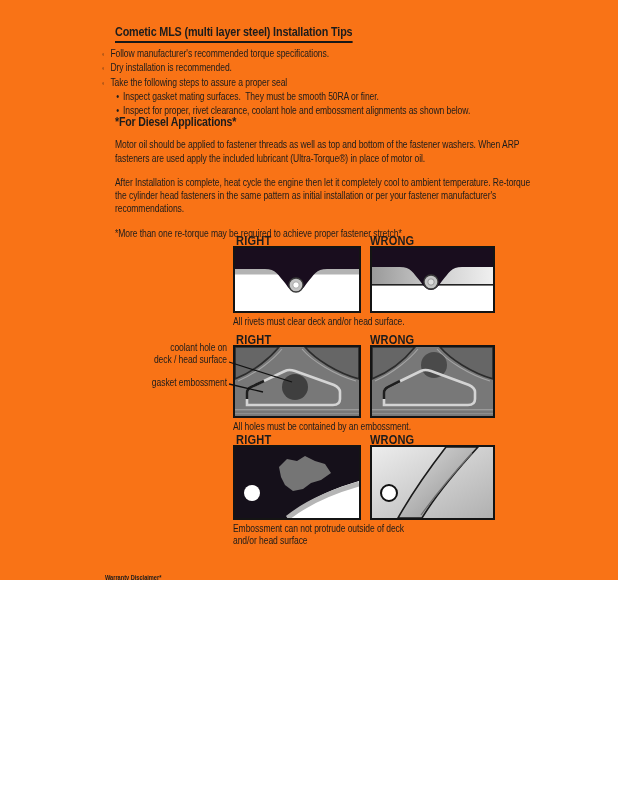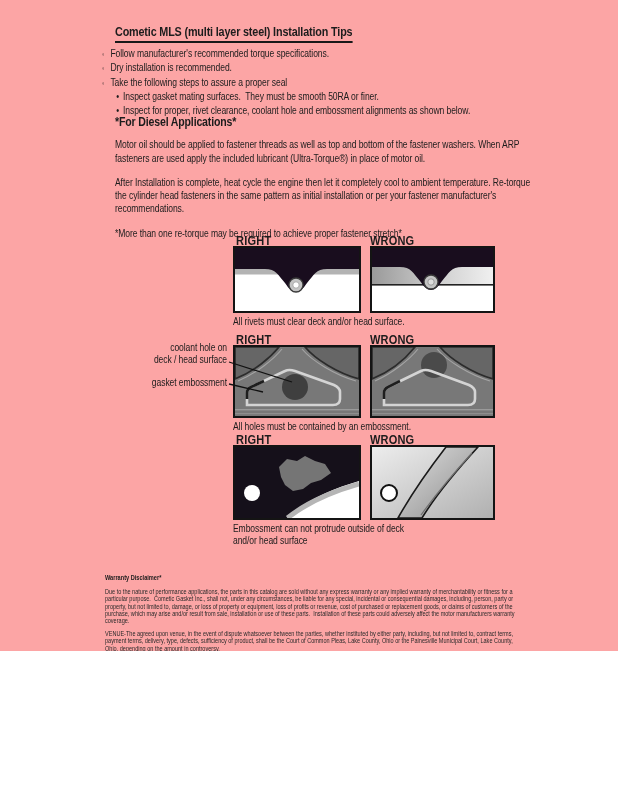--- a/index.html
+++ b/index.html
@@ -1,17 +1,17 @@
 <!DOCTYPE html>
 <html><head>
 <meta charset="utf-8">
 <style>
   html,body{margin:0;padding:0;background:#ffffff;}
   .page{
-    position:relative; width:618px; height:651px; background:#fca5a5;
+    position:relative; width:618px; height:580px; background:#f97316;
     font-family:"Liberation Sans", sans-serif; color:#1c1c1c; overflow:hidden;
   }
   
   .title{
     position:absolute; left:115px; top:24px;
     font-size:13.5px; font-weight:bold; letter-spacing:-0.2px;
     border-bottom:2px solid #181818; padding-bottom:2px;
     transform:scaleX(0.80); transform-origin:0 0; white-space:nowrap;
   }
   

